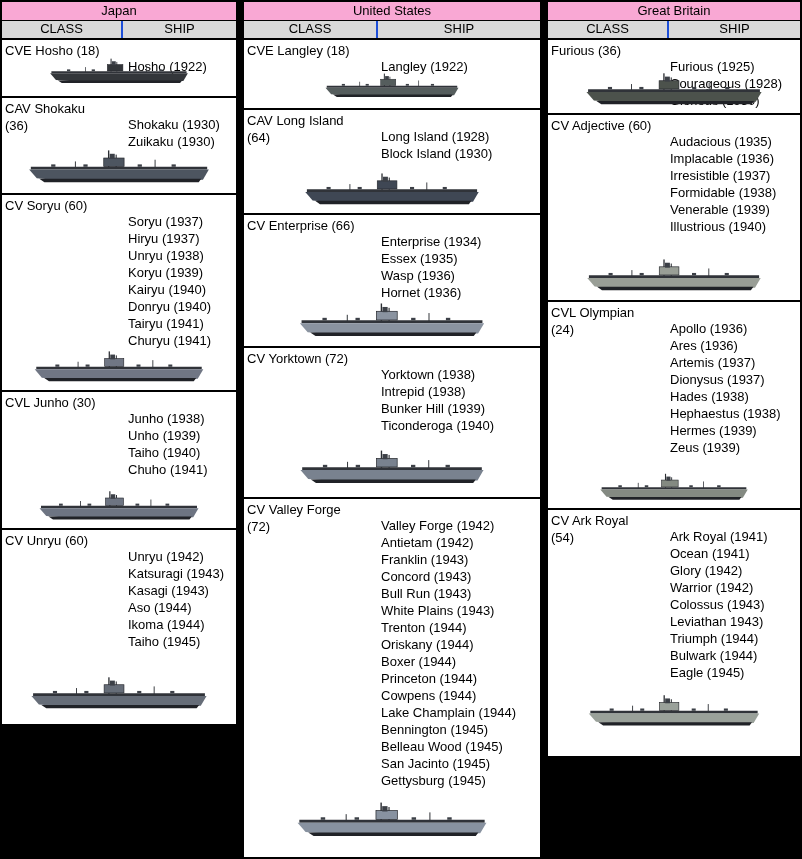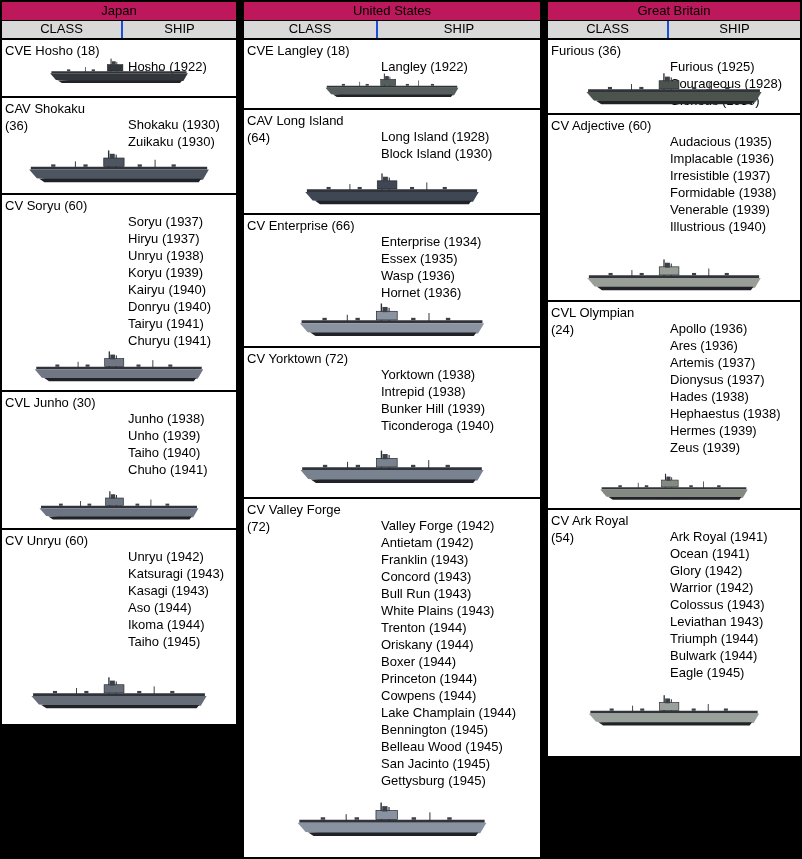--- a/index.html
+++ b/index.html
@@ -16,21 +16,21 @@
     position:absolute; top:0;
     background:#ffffff;
     border:2px solid #000000;
     display:flex; flex-direction:column;
   }
   .t-japan { left:0;   width:238px; height:726px; }
   .t-us    { left:242px; width:300px; height:859px; }
   .t-gb    { left:546px; width:256px; height:758px; }
 
   .country-header {
-    height:19px; background:#be185d;
+    height:19px; background:#f9a8d4;
     border-bottom:1px solid #000;
     text-align:center; line-height:18px;
   }
   .colheads {
     display:flex; height:19px; background:#d9d9d9;
     border-bottom:2px solid #000; text-align:center;
   }
   .colhead-class { border-right:2px solid #1d4ed8; line-height:16px; }
   .colhead-ship  { flex:1; line-height:16px; }
   .t-japan .colhead-class { width:121px; }

